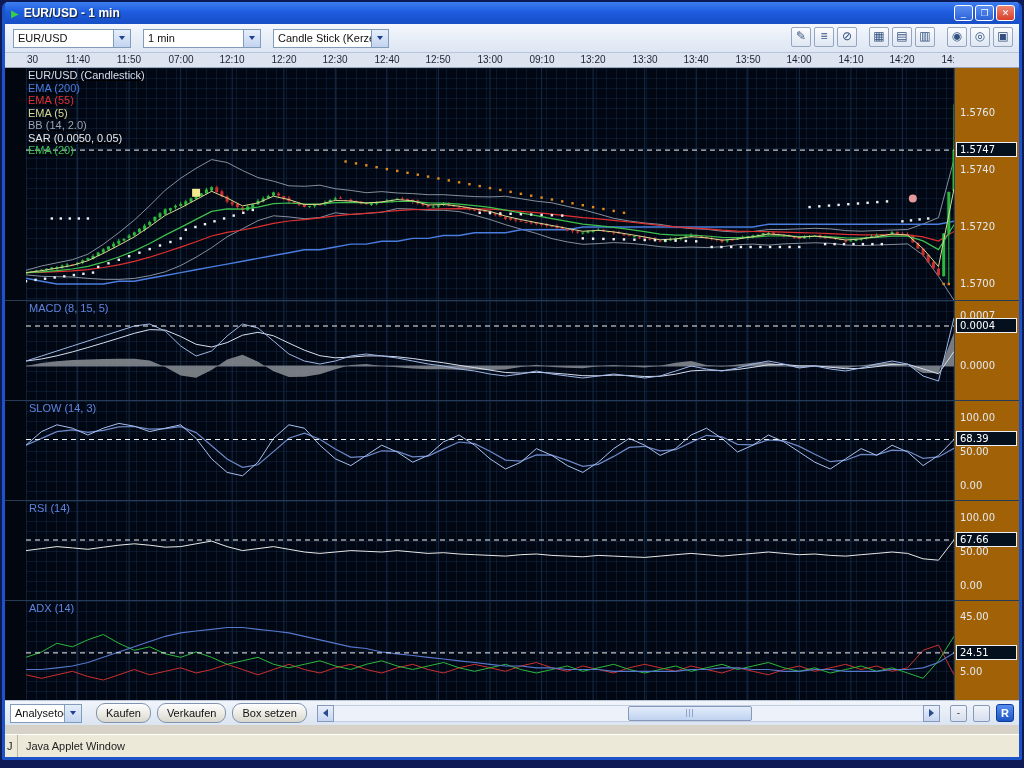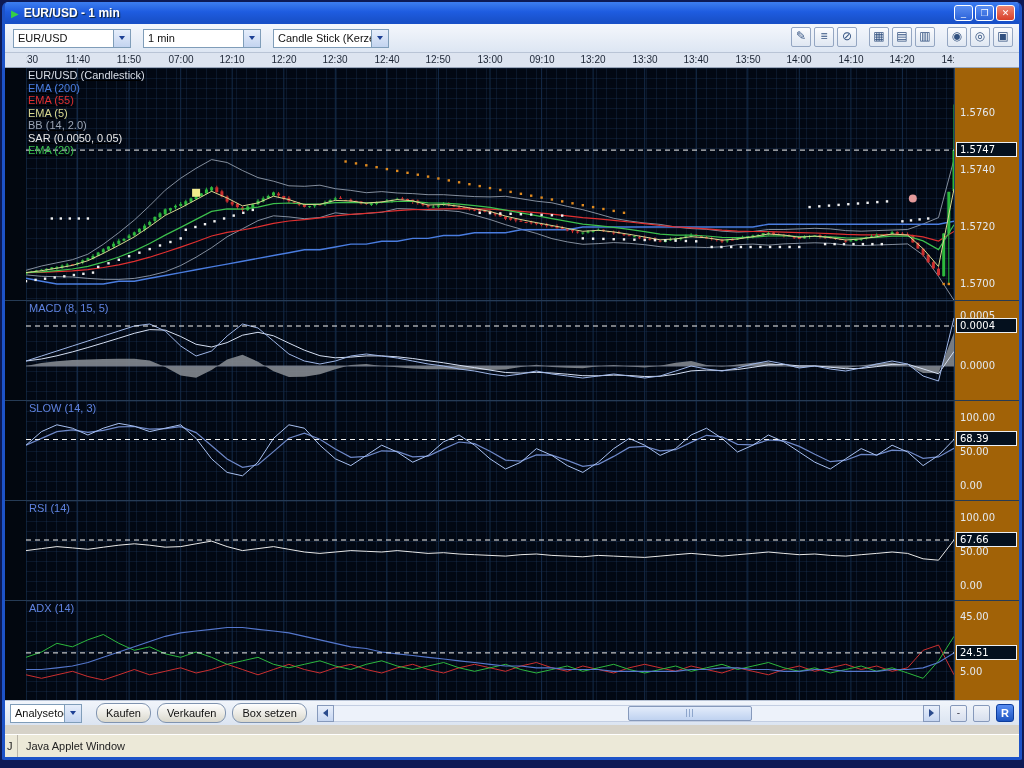--- a/index.html
+++ b/index.html
@@ -691,21 +691,21 @@
               <line x1="928.0" y1="0" x2="928.0" y2="99" stroke="#152c49"></line>
               <polygon points="0.0,65.0 15.5,62.0 30.9,60.2 46.4,59.1 61.9,58.5 77.3,58.1 92.8,57.8 108.3,57.7 123.7,59.4 139.2,65.9 154.7,74.5 170.1,76.7 185.6,69.0 201.1,58.4 216.5,53.8 232.0,60.7 247.5,70.2 262.9,75.9 278.4,75.8 293.9,73.3 309.3,68.2 324.8,63.9 340.3,63.1 355.7,65.1 371.2,66.2 386.7,67.5 402.1,68.3 417.6,68.2 433.1,68.7 448.5,68.4 464.0,68.9 479.5,68.5 494.9,65.9 510.4,63.7 525.9,66.0 541.3,66.8 556.8,67.3 572.3,65.2 587.7,63.9 603.2,65.5 618.7,66.5 634.1,64.7 649.6,61.8 665.1,60.1 680.5,63.9 696.0,65.5 711.5,63.5 726.9,61.7 742.4,61.2 757.9,64.5 773.3,67.1 788.8,65.1 804.3,66.8 819.7,67.3 835.2,64.6 850.7,62.4 866.1,61.6 881.6,64.8 897.1,72.1 912.5,72.2 928.0,31.5 928,65 0,65" fill="#83888f" opacity="0.9"></polygon>
               <line x1="0" y1="65" x2="928" y2="65" stroke="#707888"></line>
               <path d="M0.0 60.0 L15.5 58.0 L30.9 54.8 L46.4 50.9 L61.9 46.5 L77.3 41.9 L92.8 37.2 L108.3 32.3 L123.7 28.6 L139.2 29.1 L154.7 35.5 L170.1 43.3 L185.6 46.0 L201.1 41.6 L216.5 34.2 L232.0 31.3 L247.5 34.8 L262.9 42.1 L278.4 49.2 L293.9 54.7 L309.3 56.8 L324.8 56.1 L340.3 54.9 L355.7 54.9 L371.2 55.8 L386.7 57.5 L402.1 59.7 L417.6 61.8 L433.1 64.3 L448.5 66.6 L464.0 69.1 L479.5 71.5 L494.9 72.1 L510.4 71.3 L525.9 72.0 L541.3 73.2 L556.8 74.7 L572.3 74.8 L587.7 74.1 L603.2 74.5 L618.7 75.5 L634.1 75.3 L649.6 73.2 L665.1 69.9 L680.5 69.1 L696.0 69.5 L711.5 68.5 L726.9 66.3 L742.4 63.8 L757.9 63.5 L773.3 64.9 L788.8 64.9 L804.3 66.2 L819.7 67.7 L835.2 67.4 L850.7 65.6 L866.1 63.4 L881.6 63.2 L897.1 67.9 L912.5 72.8 L928.0 50.5" fill="none" stroke="#d5dff2" stroke-width="1"></path>
               <path d="M0.0 60.0 L15.5 55.0 L30.9 50.0 L46.4 45.0 L61.9 40.0 L77.3 35.0 L92.8 30.0 L108.3 25.0 L123.7 23.0 L139.2 30.0 L154.7 45.0 L170.1 55.0 L185.6 50.0 L201.1 35.0 L216.5 23.0 L232.0 27.0 L247.5 40.0 L262.9 53.0 L278.4 60.0 L293.9 63.0 L309.3 60.0 L324.8 55.0 L340.3 53.0 L355.7 55.0 L371.2 57.0 L386.7 60.0 L402.1 63.0 L417.6 65.0 L433.1 68.0 L448.5 70.0 L464.0 73.0 L479.5 75.0 L494.9 73.0 L510.4 70.0 L525.9 73.0 L541.3 75.0 L556.8 77.0 L572.3 75.0 L587.7 73.0 L603.2 75.0 L618.7 77.0 L634.1 75.0 L649.6 70.0 L665.1 65.0 L680.5 68.0 L696.0 70.0 L711.5 67.0 L726.9 63.0 L742.4 60.0 L757.9 63.0 L773.3 67.0 L788.8 65.0 L804.3 68.0 L819.7 70.0 L835.2 67.0 L850.7 63.0 L866.1 60.0 L881.6 63.0 L897.1 75.0 L912.5 80.0 L928.0 17.0" fill="none" stroke="#9fb6e6" stroke-width="1"></path>
               <line x1="0" y1="25.0" x2="928" y2="25.0" stroke="#f2f2f2" stroke-dasharray="5 4"></line>
             </svg>
           <div class="plabel">MACD (8, 15, 5)</div>
         </div>
         <div class="vaxis" id="axis-macd">
-            <div class="tick" style="top:9px">0.0005</div>
+            <div class="tick" style="top:9px">0.0007</div>
             <div class="tick" style="top:59px">0.0000</div>
             <div class="curbox" style="top:17px">0.0004</div>
           </div>
       </div>
 
       <div class="panel ipanel">
         <div class="plot">
           <svg id="svg-slow" width="928" height="99">
               <line x1="0.0" y1="0" x2="0.0" y2="99" stroke="#152c49"></line>
               <line x1="51.6" y1="0" x2="51.6" y2="99" stroke="#152c49"></line>

